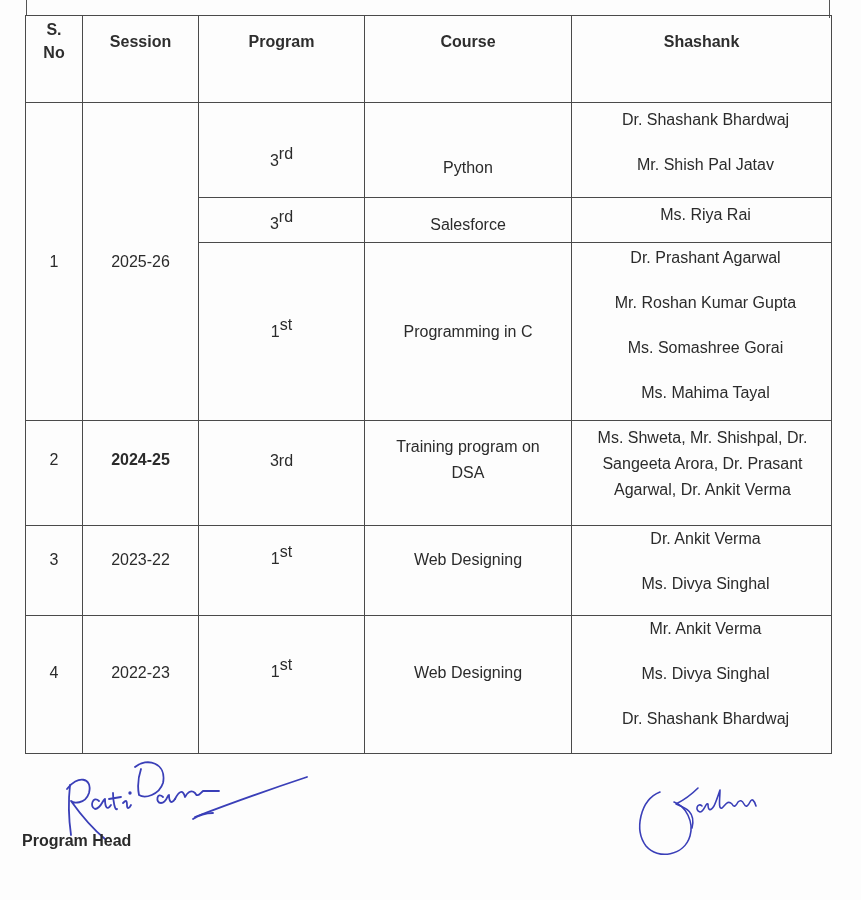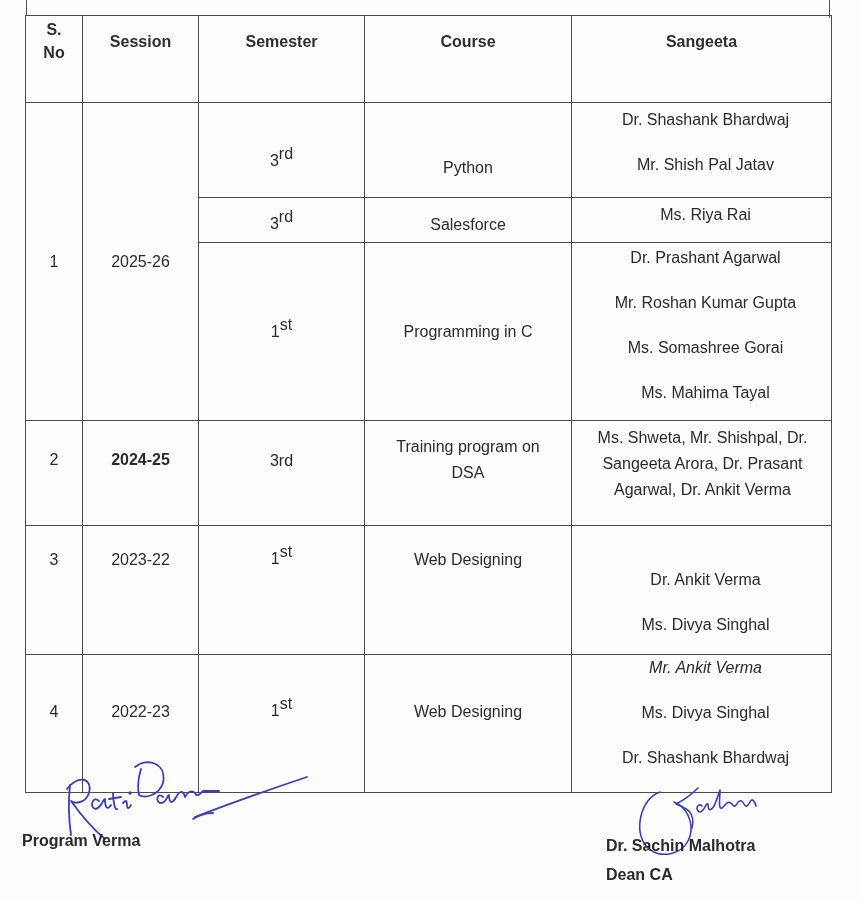--- a/index.html
+++ b/index.html
@@ -117,23 +117,23 @@
       <col style="width:207px">
       <col style="width:260px">
     </colgroup>
     <thead>
       <tr>
         <th class="sno-h">
           <span>S.</span><br>
           <span>No</span>
         </th>
         <th>Session</th>
-        <th>Semester</th>
+        <th>Program</th>
         <th>Course</th>
-        <th>Sangeeta</th>
+        <th>Shashank</th>
       </tr>
     </thead>
     <tbody>
 
       <tr style="height:95px">
         <td rowspan="3">1</td>
         <td rowspan="3">2025-26</td>
         <td class="center-top" style="padding-top:22px;">
           <span>3</span><sup>rd</sup>
         </td>
@@ -181,34 +181,34 @@
       </tr>
 
       <tr style="height:90px">
         <td style="vertical-align:top;padding-top:25px;">3</td>
         <td style="vertical-align:top;padding-top:25px;">2023-22</td>
         <td style="vertical-align:top;padding-top:24px;">
           <span>1</span><sup>st</sup>
         </td>
         <td style="vertical-align:top;padding-top:25px;">Web Designing</td>
         <td class="faculty-cell">
-          <span class="fac-line" style="height:45px;line-height:26px;margin-top:41px;">Dr. Ankit Verma</span>
+          <span class="fac-line" style="height:45px;line-height:26px;">Dr. Ankit Verma</span>
           <span class="fac-line" style="height:42px;line-height:26px;">Ms. Divya Singhal</span>
         </td>
       </tr>
 
       <tr style="height:138px">
         <td style="vertical-align:top;padding-top:48px;">4</td>
         <td style="vertical-align:top;padding-top:48px;">2022-23</td>
         <td style="vertical-align:top;padding-top:47px;">
           <span>1</span><sup>st</sup>
         </td>
         <td style="vertical-align:top;padding-top:48px;">Web Designing</td>
         <td class="faculty-cell">
-          <span class="fac-line" style="line-height:26px;font-style:italic;">Mr. Ankit Verma</span>
+          <span class="fac-line" style="line-height:26px;">Mr. Ankit Verma</span>
           <span class="fac-line" style="line-height:26px;">Ms. Divya Singhal</span>
           <span class="fac-line" style="line-height:26px;height:46px;">Dr. Shashank Bhardwaj</span>
         </td>
       </tr>
     </tbody>
   </table>
 
   <svg class="sig-svg" style="left:55px; top:755px;" width="260" height="90" viewBox="0 0 260 90">
     <g fill="none" stroke="#3a3fb8" stroke-width="1.8" stroke-linecap="round" stroke-linejoin="round">
       <path d="M15,30 C13,48 14,66 16,80"></path>
@@ -218,28 +218,24 @@
       <path d="M68,48 C70,46 72,44 72,50 C72,54 74,54 76,50"></path>
       <circle cx="75" cy="38" r="0.8" fill="#3a3fb8"></circle>
       <path d="M80,12 C92,2 112,8 108,28 C104,40 90,44 84,40 C82,30 84,20 86,14"></path>
       <path d="M108,42 C102,36 100,48 106,48 C112,48 112,40 114,40 C114,46 116,50 120,44"></path>
       <path d="M120,44 C124,36 128,34 130,42 C132,38 136,34 140,38 C142,42 144,40 148,36 L164,36"></path>
       <path d="M140,62 C176,48 216,34 252,22"></path>
       <path d="M138,64 C144,60 152,58 158,58"></path>
     </g>
   </svg>
   <div class="sig-block" style="left:22px; top:826px;">
-    <div>Program Verma</div>
+    <div>Program Head</div>
   </div>
 
   <svg class="sig-svg" style="left:630px; top:782px;" width="150" height="80" viewBox="0 0 150 80">
     <g fill="none" stroke="#3a3fb8" stroke-width="1.6" stroke-linecap="round" stroke-linejoin="round">
       <path d="M30,10 C10,18 4,48 16,64 C28,78 54,74 60,54 C64,40 56,24 44,20"></path>
       <path d="M68,6 C60,14 50,20 46,22 C56,26 66,30 62,46"></path>
       <path d="M72,24 C68,20 64,28 70,30 C74,30 76,20 78,22 C78,28 80,30 84,24 C86,20 88,14 90,8 C90,16 88,28 92,26 C96,22 98,18 102,22 C104,26 106,24 108,20 C110,18 112,18 114,22 C116,26 118,24 120,20 C122,16 124,18 126,24"></path>
     </g>
   </svg>
-  <div class="sig-block" style="left:606px; top:831px;">
-    <div>Dr. Sachin Malhotra</div>
-    <div>Dean CA</div>
-  </div>
 
 </div>
 
 </body></html>

